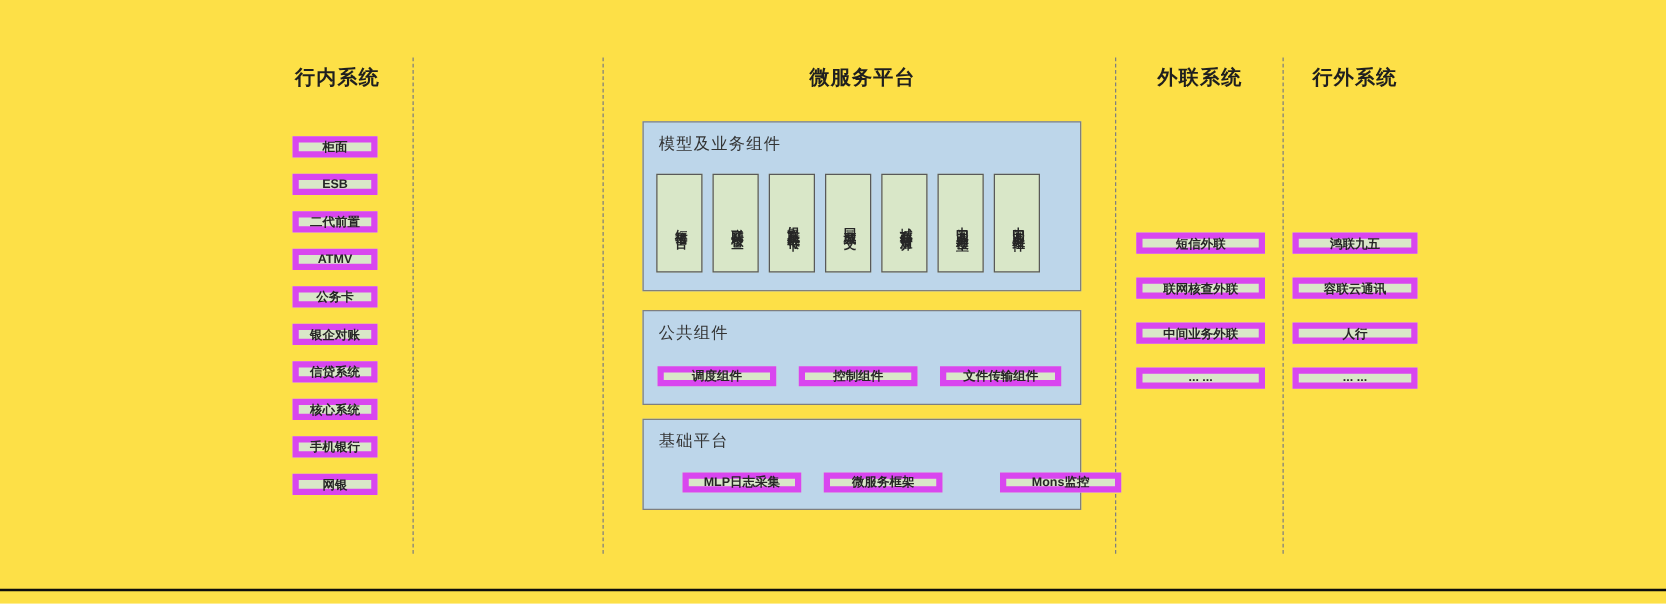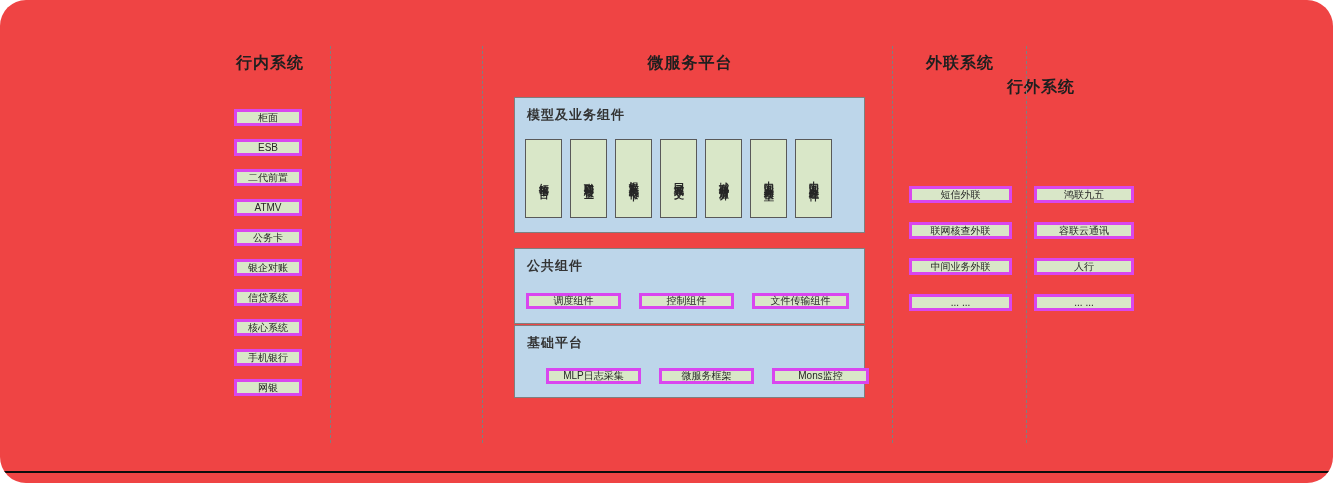--- a/index.html
+++ b/index.html
@@ -1,23 +1,22 @@
 <!DOCTYPE html>
 <html><head>
 <meta charset="utf-8">
 <style>
   html, body { margin: 0; padding: 0; background: #ffffff; }
   body { font-family: "Liberation Sans", "DejaVu Sans", sans-serif; }
   #canvas {
     position: relative;
     width: 1333px;
     height: 483px;
-    background: #ef4444;
+    background: #fde047;
     overflow: hidden;
-    border-radius: 26px;
   }
   .col-header {
     position: absolute;
     top: 52px;
     height: 22px;
     line-height: 22px;
     text-align: center;
     font-size: 16px;
     font-weight: bold;
     color: #1f1f1f;
@@ -31,54 +30,53 @@
     border-left: 1px dashed #7f7f7f;
   }
   .vcol {
     position: absolute;
     display: flex;
     flex-direction: column;
   }
   .gbox {
     box-sizing: border-box;
     height: 17px;
-    border: 3px solid #d946ef;
+    border: 5px solid #d946ef;
     background: #d9e7c8;
     display: flex;
     align-items: center;
     justify-content: center;
     font-size: 10px;
-    font-weight: normal;
+    font-weight: bold;
     color: #262626;
     white-space: nowrap;
   }
   #col-inbank   { left: 234px; top: 109px; width: 68px;  gap: 13px; }
   #col-adapters { left: 353px; top: 108px; width: 102px; gap: 13px; }
   #col-external { left: 909px; top: 186px; width: 103px; gap: 19px; }
   #col-outbank  { left: 1034px; top: 186px; width: 100px; gap: 19px; }
 
   .panel {
     position: absolute;
     left: 514px;
     width: 351px;
     box-sizing: border-box;
     background: #bdd6ea;
     border: 1px solid #7f7f7f;
   }
   #panel-model  { top: 97px;  height: 136px; }
   #panel-common { top: 248px; height: 76px; }
-  #panel-base   { top: 325px; height: 73px; }
+  #panel-base   { top: 335px; height: 73px; }
   .panel-title {
     position: absolute;
     left: 12px;
     top: 8px;
     font-size: 13px;
     color: #333333;
     letter-spacing: 1px;
-    font-weight: bold;
   }
   .vrow {
     position: absolute;
     left: 10px;
     top: 41px;
     display: flex;
     gap: 8px;
   }
   .vbox {
     box-sizing: border-box;
@@ -115,21 +113,21 @@
   }
 </style>
 </head>
 <body>
 
 <div id="canvas">
 
   <div class="col-header" style="left:200px; width:140px;">行内系统</div>
   <div class="col-header" style="left:610px; width:160px;">微服务平台</div>
   <div class="col-header" style="left:890px; width:140px;">外联系统</div>
-  <div class="col-header" style="left:971px; width:140px;margin-top:24px;">行外系统</div>
+  <div class="col-header" style="left:1014px; width:140px;">行外系统</div>
 
   <div class="separator" style="left:330px;"></div>
   <div class="separator" style="left:482px;"></div>
   <div class="separator" style="left:892px;"></div>
   <div class="separator" style="left:1026px;"></div>
 
   <div class="vcol" id="col-inbank">
     <div class="gbox">柜面</div>
     <div class="gbox">ESB</div>
     <div class="gbox">二代前置</div>
@@ -163,21 +161,21 @@
       <div class="gbox">控制组件</div>
       <div class="gbox" style="width:97px;">文件传输组件</div>
     </div>
   </div>
 
   <div class="panel" id="panel-base">
     <div class="panel-title">基础平台</div>
     <div class="hrow">
       <div class="gbox">MLP日志采集</div>
       <div class="gbox">微服务框架</div>
-      <div class="gbox" style="width:97px;">Mons监控</div>
+      <div class="gbox" style="width:97px;margin-left:28px;">Mons监控</div>
     </div>
   </div>
 
   <div class="vcol" id="col-external">
     <div class="gbox">短信外联</div>
     <div class="gbox">联网核查外联</div>
     <div class="gbox">中间业务外联</div>
     <div class="gbox">... ...</div>
   </div>
 

